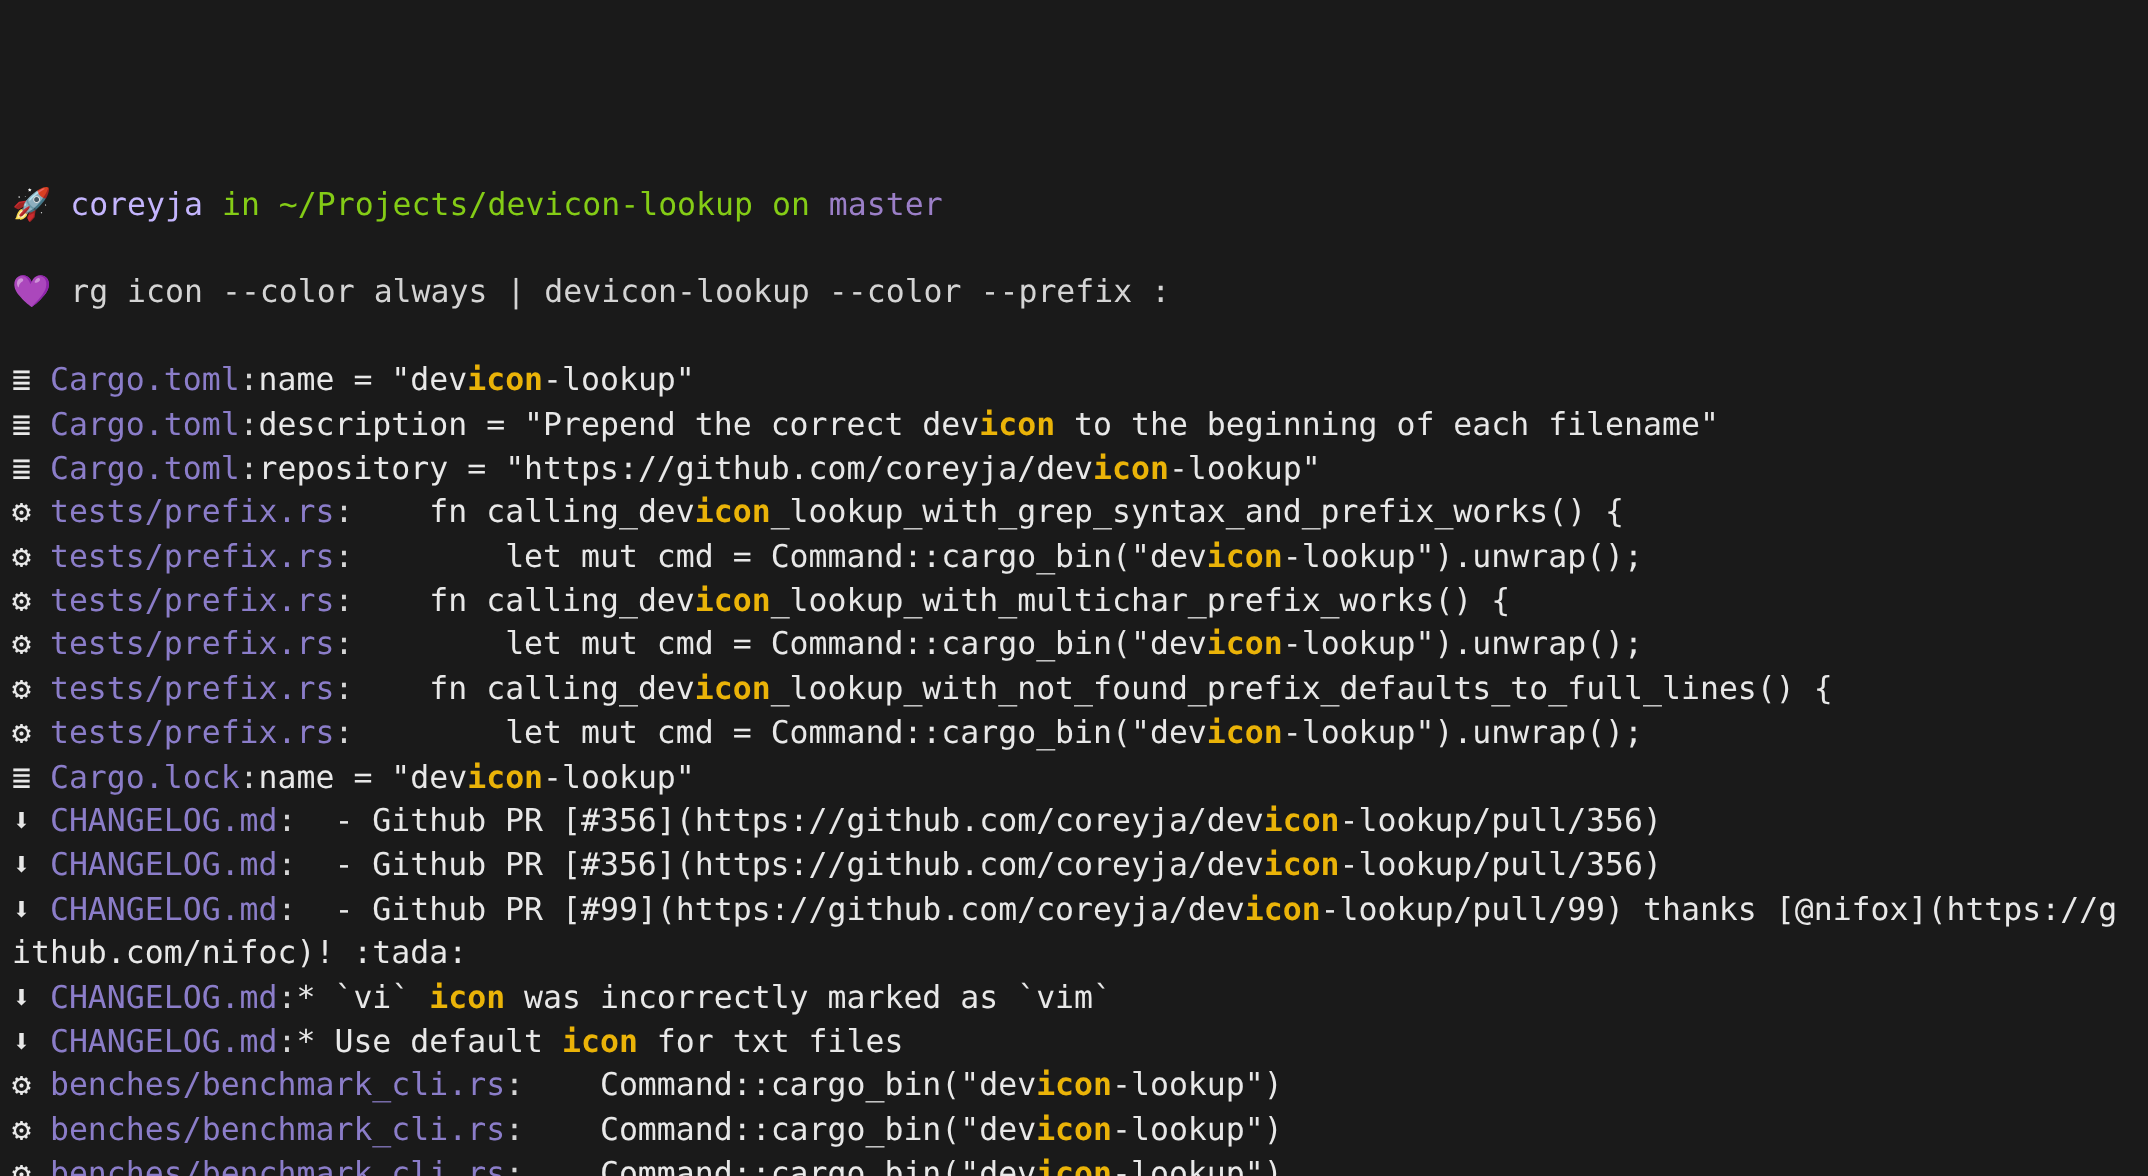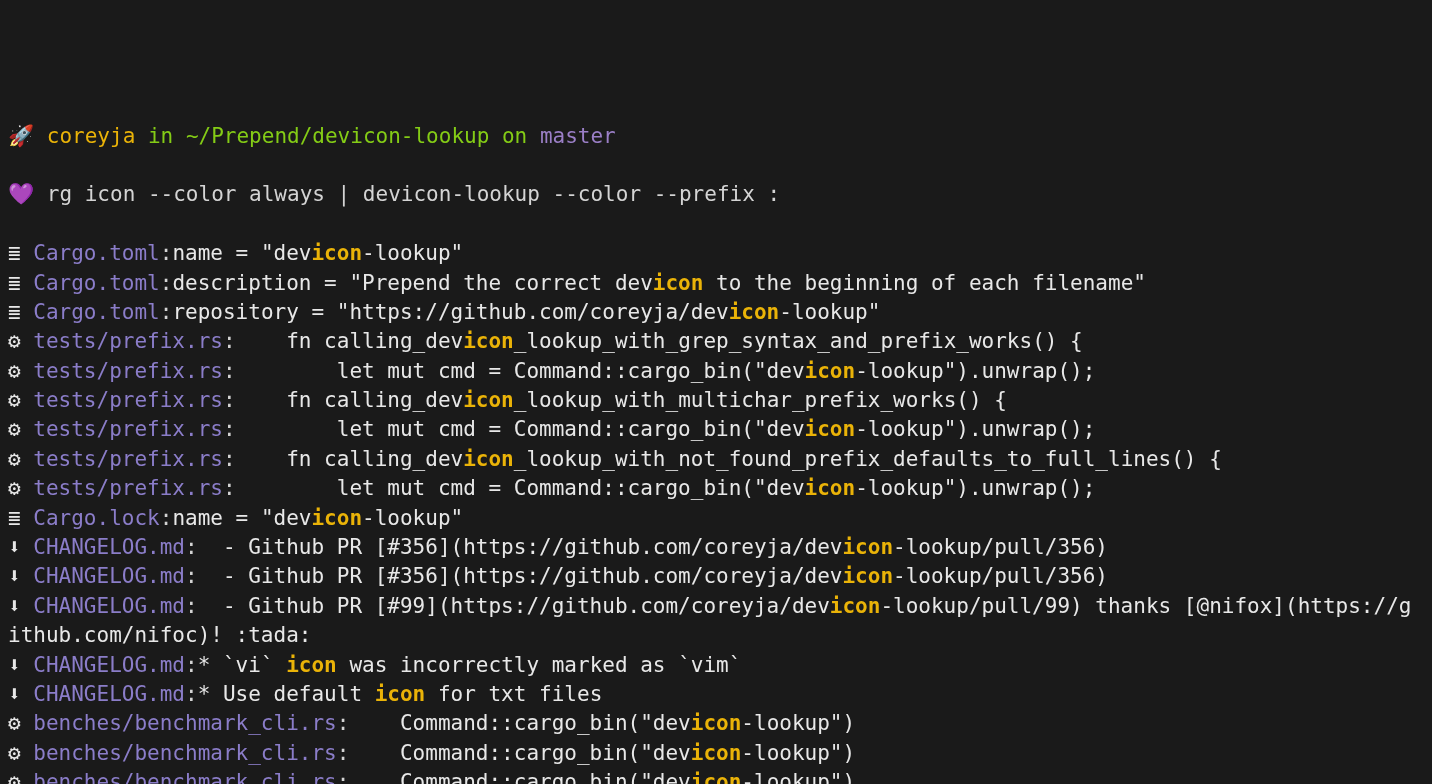--- a/index.html
+++ b/index.html
@@ -13,33 +13,33 @@
       font-family: 'Menlo', 'Monaco', 'Consolas', monospace;
       font-size: 21px;
       line-height: 1.4;
       padding: 4px 8px;
       white-space: pre-wrap;
       word-break: break-all;
     }
     .line {
       display: block;
     }
-    .user { color: #eab308; }
+    .user { color: #c4b5fd; }
     .path { color: #84cc16; }
     .branch { color: #9b7fc7; }
     .prompt-text { color: #d4d4d4; margin-top: 28px; }
     .filename { color: #8b7dc9; margin-top: 32px; }
     .sep { color: #d4d4d4; }
     .content { color: #e8e8e8; }
     .highlight { color: #eab308; font-weight: bold; }
     .icon { display: inline; }
   </style>
 </head>
 <body>
 
 
 
-<div class="line"><span class="icon">🚀 </span><span class="user">coreyja</span><span class="path"> in </span><span class="path">~/Prepend/devicon-lookup</span><span class="path"> on </span><span class="branch">master</span></div>
+<div class="line"><span class="icon">🚀 </span><span class="user">coreyja</span><span class="path"> in </span><span class="path">~/Projects/devicon-lookup</span><span class="path"> on </span><span class="branch">master</span></div>
 <div class="line"><span class="icon">💜 </span><span class="prompt-text">rg icon --color always | devicon-lookup --color --prefix :</span></div>
 <div id="output"><div class="line"><span class="icon content">≣ </span><span class="filename">Cargo.toml</span><span class="sep">:</span><span class="content">name = "dev</span><span class="highlight">icon</span><span class="content">-lookup"</span></div><div class="line"><span class="icon content">≣ </span><span class="filename">Cargo.toml</span><span class="sep">:</span><span class="content">description = "Prepend the correct dev</span><span class="highlight">icon</span><span class="content"> to the beginning of each filename"</span></div><div class="line"><span class="icon content">≣ </span><span class="filename">Cargo.toml</span><span class="sep">:</span><span class="content">repository = "https://github.com/coreyja/dev</span><span class="highlight">icon</span><span class="content">-lookup"</span></div><div class="line"><span class="icon content">⚙ </span><span class="filename">tests/prefix.rs</span><span class="sep">:</span><span class="content">    fn calling_dev</span><span class="highlight">icon</span><span class="content">_lookup_with_grep_syntax_and_prefix_works() {</span></div><div class="line"><span class="icon content">⚙ </span><span class="filename">tests/prefix.rs</span><span class="sep">:</span><span class="content">        let mut cmd = Command::cargo_bin("dev</span><span class="highlight">icon</span><span class="content">-lookup").unwrap();</span></div><div class="line"><span class="icon content">⚙ </span><span class="filename">tests/prefix.rs</span><span class="sep">:</span><span class="content">    fn calling_dev</span><span class="highlight">icon</span><span class="content">_lookup_with_multichar_prefix_works() {</span></div><div class="line"><span class="icon content">⚙ </span><span class="filename">tests/prefix.rs</span><span class="sep">:</span><span class="content">        let mut cmd = Command::cargo_bin("dev</span><span class="highlight">icon</span><span class="content">-lookup").unwrap();</span></div><div class="line"><span class="icon content">⚙ </span><span class="filename">tests/prefix.rs</span><span class="sep">:</span><span class="content">    fn calling_dev</span><span class="highlight">icon</span><span class="content">_lookup_with_not_found_prefix_defaults_to_full_lines() {</span></div><div class="line"><span class="icon content">⚙ </span><span class="filename">tests/prefix.rs</span><span class="sep">:</span><span class="content">        let mut cmd = Command::cargo_bin("dev</span><span class="highlight">icon</span><span class="content">-lookup").unwrap();</span></div><div class="line"><span class="icon content">≣ </span><span class="filename">Cargo.lock</span><span class="sep">:</span><span class="content">name = "dev</span><span class="highlight">icon</span><span class="content">-lookup"</span></div><div class="line"><span class="icon content">⬇ </span><span class="filename">CHANGELOG.md</span><span class="sep">:</span><span class="content">  - Github PR [#356](https://github.com/coreyja/dev</span><span class="highlight">icon</span><span class="content">-lookup/pull/356)</span></div><div class="line"><span class="icon content">⬇ </span><span class="filename">CHANGELOG.md</span><span class="sep">:</span><span class="content">  - Github PR [#356](https://github.com/coreyja/dev</span><span class="highlight">icon</span><span class="content">-lookup/pull/356)</span></div><div class="line"><span class="icon content">⬇ </span><span class="filename">CHANGELOG.md</span><span class="sep">:</span><span class="content">  - Github PR [#99](https://github.com/coreyja/dev</span><span class="highlight">icon</span><span class="content">-lookup/pull/99) thanks [@nifox](https://github.com/nifoc)! :tada:</span></div><div class="line"><span class="icon content">⬇ </span><span class="filename">CHANGELOG.md</span><span class="sep">:</span><span class="content">* `vi` </span><span class="highlight">icon</span><span class="content"> was incorrectly marked as `vim`</span></div><div class="line"><span class="icon content">⬇ </span><span class="filename">CHANGELOG.md</span><span class="sep">:</span><span class="content">* Use default </span><span class="highlight">icon</span><span class="content"> for txt files</span></div><div class="line"><span class="icon content">⚙ </span><span class="filename">benches/benchmark_cli.rs</span><span class="sep">:</span><span class="content">    Command::cargo_bin("dev</span><span class="highlight">icon</span><span class="content">-lookup")</span></div><div class="line"><span class="icon content">⚙ </span><span class="filename">benches/benchmark_cli.rs</span><span class="sep">:</span><span class="content">    Command::cargo_bin("dev</span><span class="highlight">icon</span><span class="content">-lookup")</span></div><div class="line"><span class="icon content">⚙ </span><span class="filename">benches/benchmark_cli.rs</span><span class="sep">:</span><span class="content">    Command::cargo_bin("dev</span><span class="highlight">icon</span><span class="content">-lookup")</span></div></div>
 
 
 
 
 </body></html>

